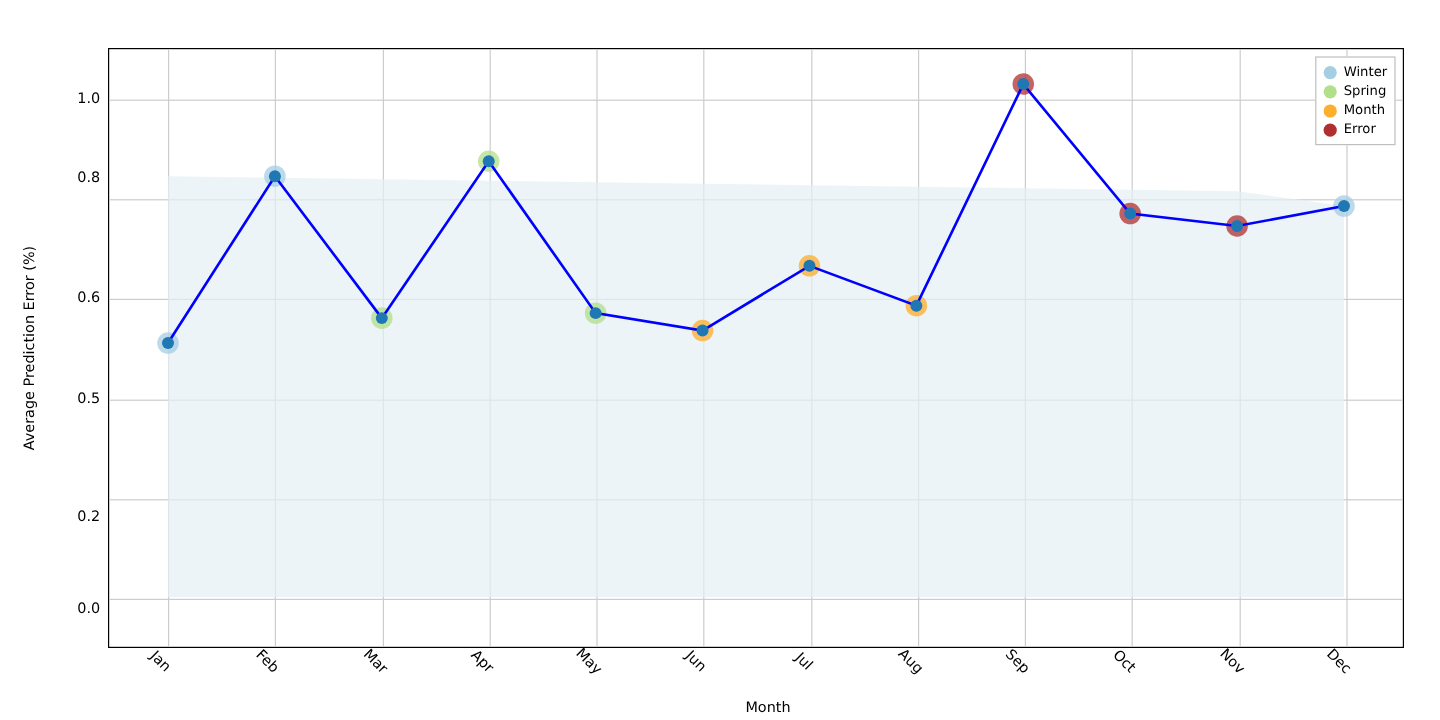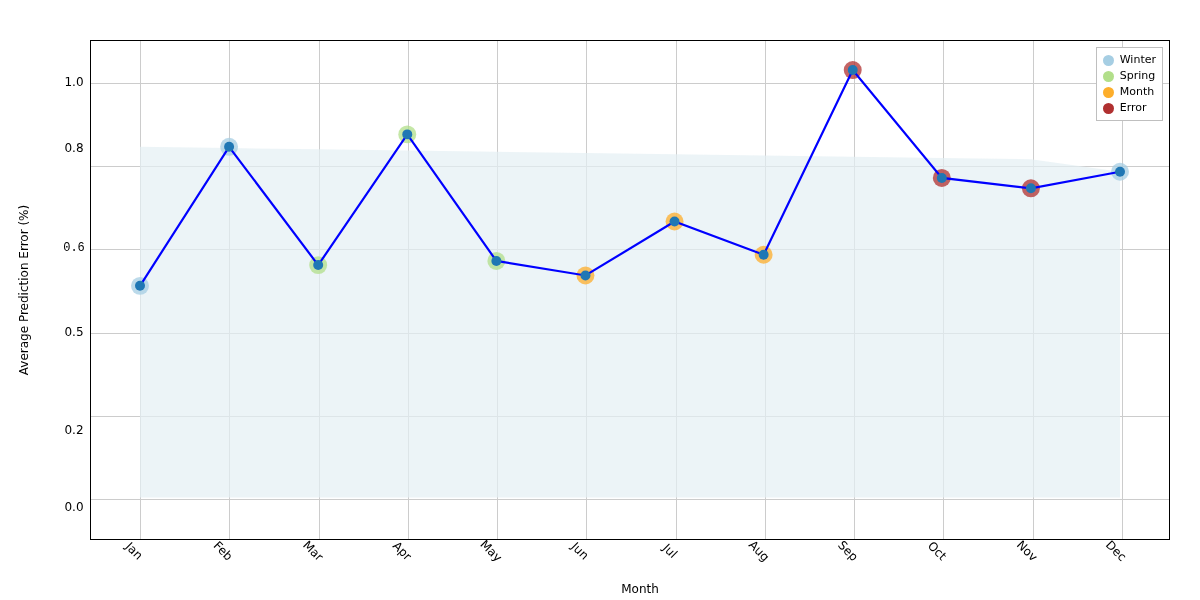--- a/index.html
+++ b/index.html
@@ -173,21 +173,21 @@
           <span class="legend-swatch" style="background: rgb(176, 48, 48);"></span>
           <span>Error</span>
         </div>
       </div>
   </div>
 
   <div id="yticks">
       <div class="ytick-label" style="top: 507px;">0.0</div>
       <div class="ytick-label" style="top: 430px;">0.2</div>
       <div class="ytick-label" style="top: 331.667px;">0.5</div>
-      <div class="ytick-label" style="top: 248.333px; font-family: Liberation Mono, monospace;">0.6</div>
+      <div class="ytick-label" style="top: 248.333px;">0.6</div>
       <div class="ytick-label" style="top: 148px;">0.8</div>
       <div class="ytick-label" style="top: 81.6667px;">1.0</div>
     </div>
   <div id="xticks">
       <div class="xtick-label" style="left: 139.091px;">Jan</div>
       <div class="xtick-label" style="left: 228.347px;">Feb</div>
       <div class="xtick-label" style="left: 317.603px;">Mar</div>
       <div class="xtick-label" style="left: 406.86px;">Apr</div>
       <div class="xtick-label" style="left: 496.116px;">May</div>
       <div class="xtick-label" style="left: 585.372px;">Jun</div>

